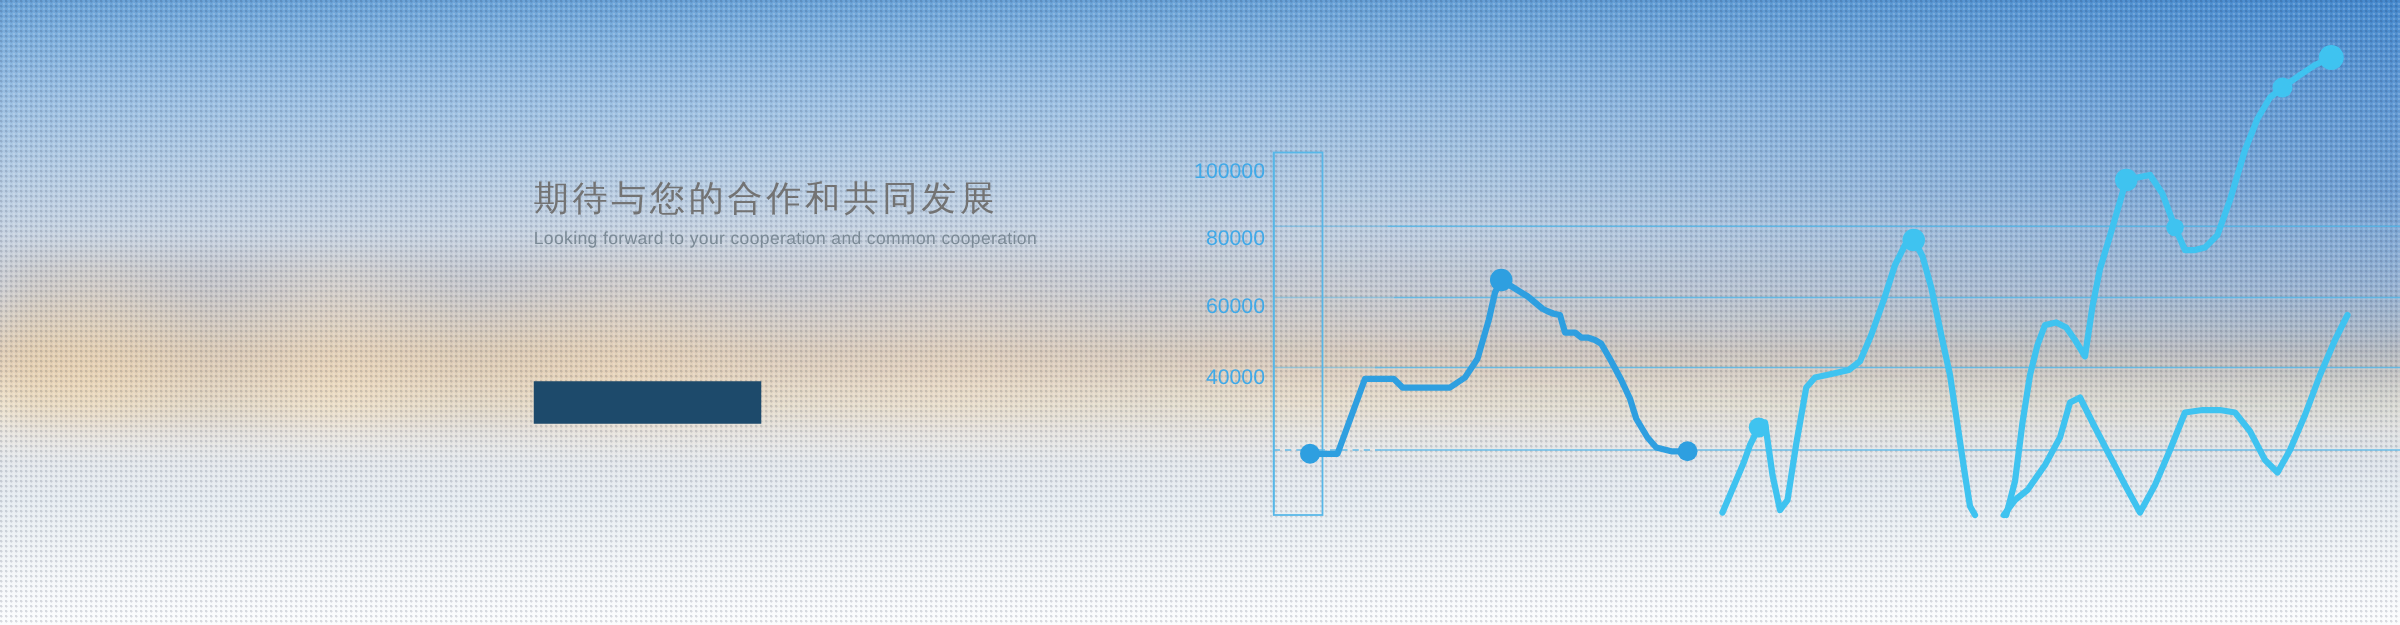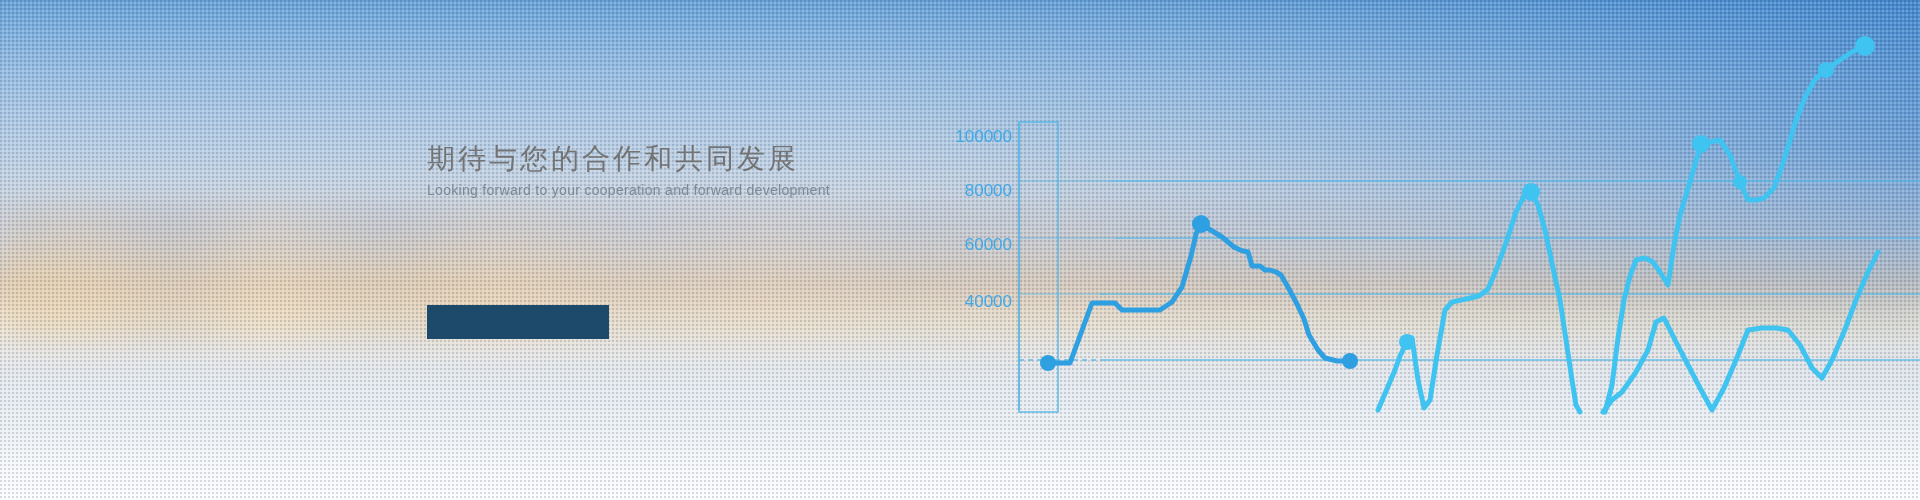--- a/index.html
+++ b/index.html
@@ -229,18 +229,18 @@
         <polyline fill="none" stroke="#3fc3f0" stroke-width="5" stroke-linejoin="round" stroke-linecap="round" points="703,412 712,400 722,392 736,372 748,350 756,322 764,318 775,340 788,365 800,388
                   812,410 824,388 836,360 848,330 862,328 876,328 888,330 900,345 912,368 922,378
                   932,360 944,332 956,300 968,272 978,252"></polyline>
       </g>
 
     </svg>
   </div>
 
   <div class="copy">
     <p class="subhead">期待与您的合作和共同发展</p>
-    <p class="tagline">Looking forward to your cooperation and forward development</p>
+    <p class="tagline">Looking forward to your cooperation and common cooperation</p>
   </div>
 
   <button class="cta"></button>
 
 </div>
 
 </body></html>

